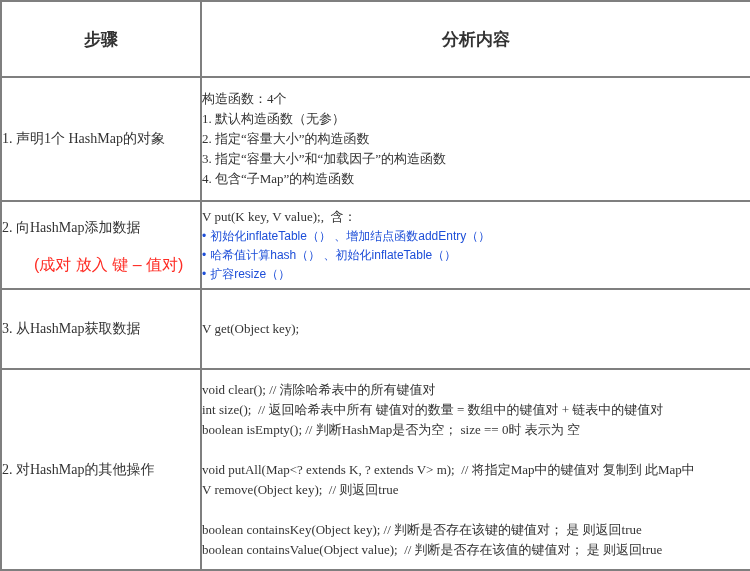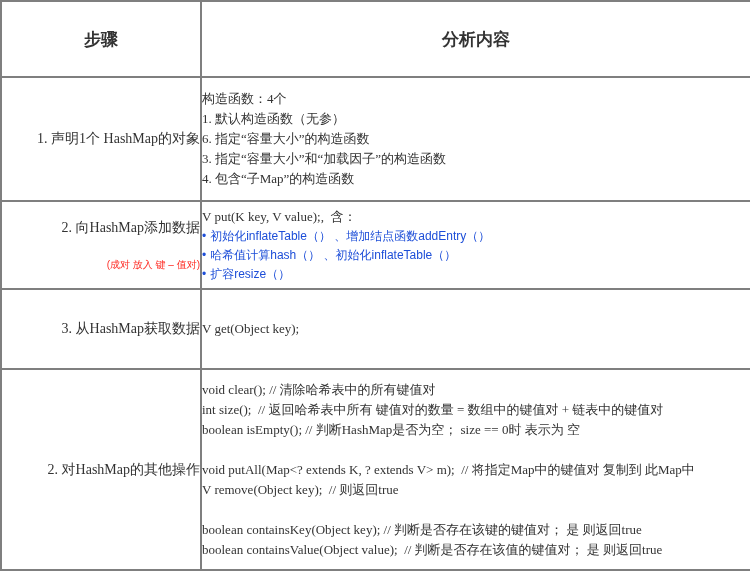--- a/index.html
+++ b/index.html
@@ -28,30 +28,31 @@
   tr.row-1 { height: 124px; }
   tr.row-2 { height: 88px; }
   tr.row-3 { height: 80px; }
   .analysis th {
     font-size: 17px;
     font-weight: bold;
     text-align: center;
     color: #333333;
   }
   .step-cell {
-    text-align: right;
+    text-align: left;
     font-size: 14px;
     color: #333333;
     line-height: 20px;
   }
   .step-note {
-    font-size: 10px;
+    font-size: 16px;
     line-height: 17px;
     color: #fe2c24;
     margin-top: 18px;
+    padding-left: 32px;
   }
   .content-cell {
     text-align: left;
     font-size: 13px;
     padding: 5px 8px 5px 7px;
   }
   .line {
     line-height: 20px;
     white-space: pre;
     font-family: Liberation Serif, serif;
@@ -85,21 +86,21 @@
       </tr>
     </thead>
     <tbody>
       <tr class="row-1">
         <td class="step-cell">
           <div class="line">1. 声明1个 HashMap的对象</div>
         </td>
         <td class="content-cell">
           <div class="line">构造函数：4个</div>
           <div class="line">1. 默认构造函数（无参）</div>
-          <div class="line">6. 指定“容量大小”的构造函数</div>
+          <div class="line">2. 指定“容量大小”的构造函数</div>
           <div class="line">3. 指定“容量大小”和“加载因子”的构造函数</div>
           <div class="line">4. 包含“子Map”的构造函数</div>
         </td>
       </tr>
       <tr class="row-2">
         <td class="step-cell">
           <div class="line">2. 向HashMap添加数据</div>
           <div class="step-note">(成对 放入 键 – 值对)</div>
         </td>
         <td class="content-cell">

